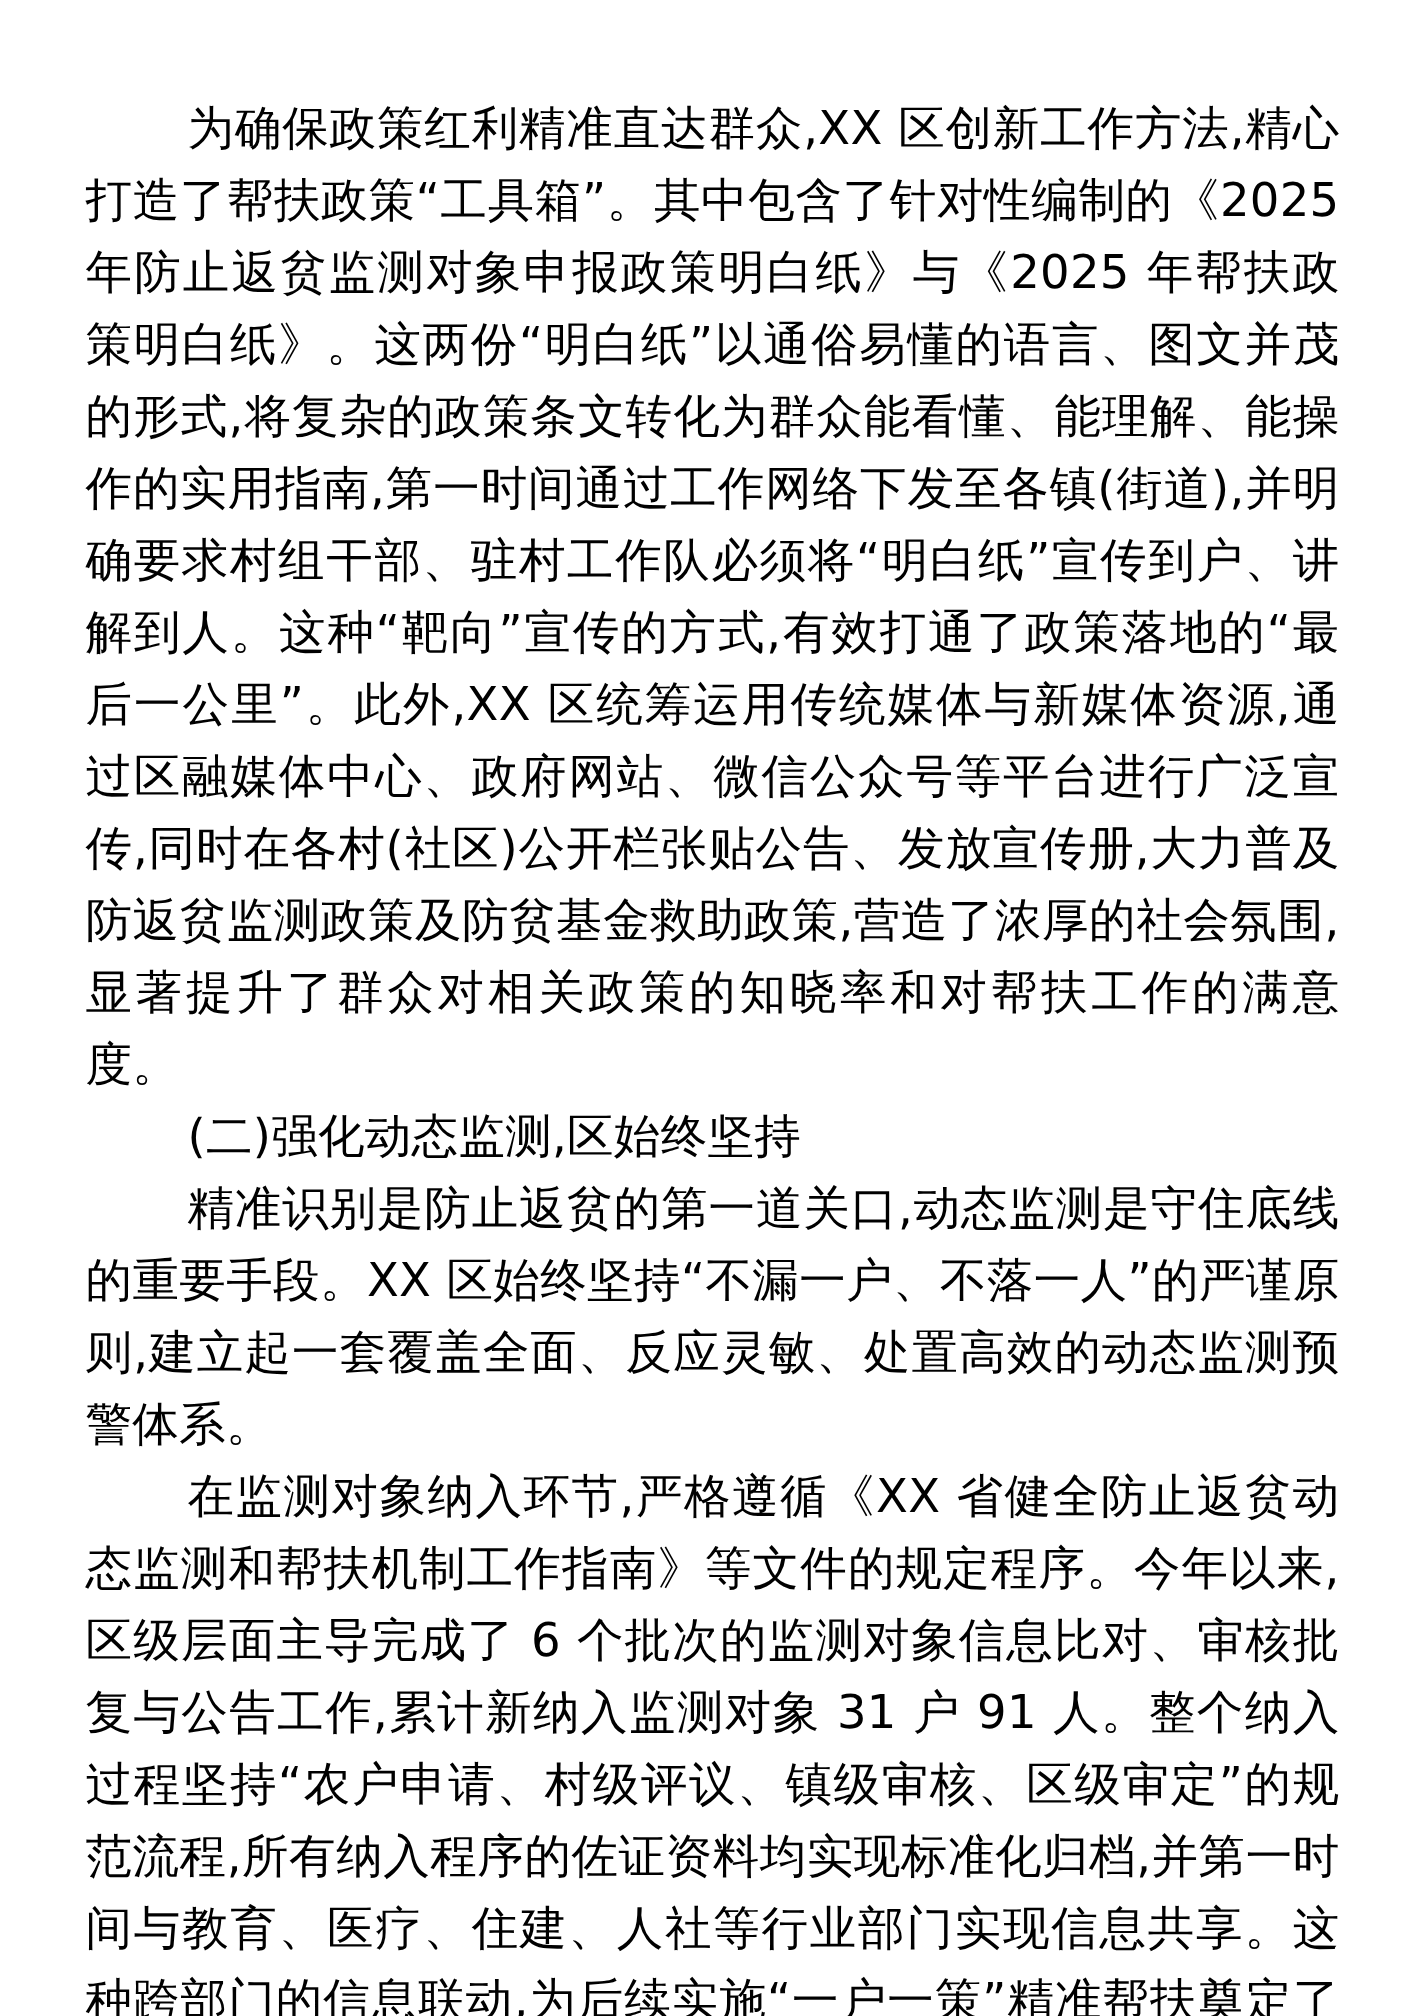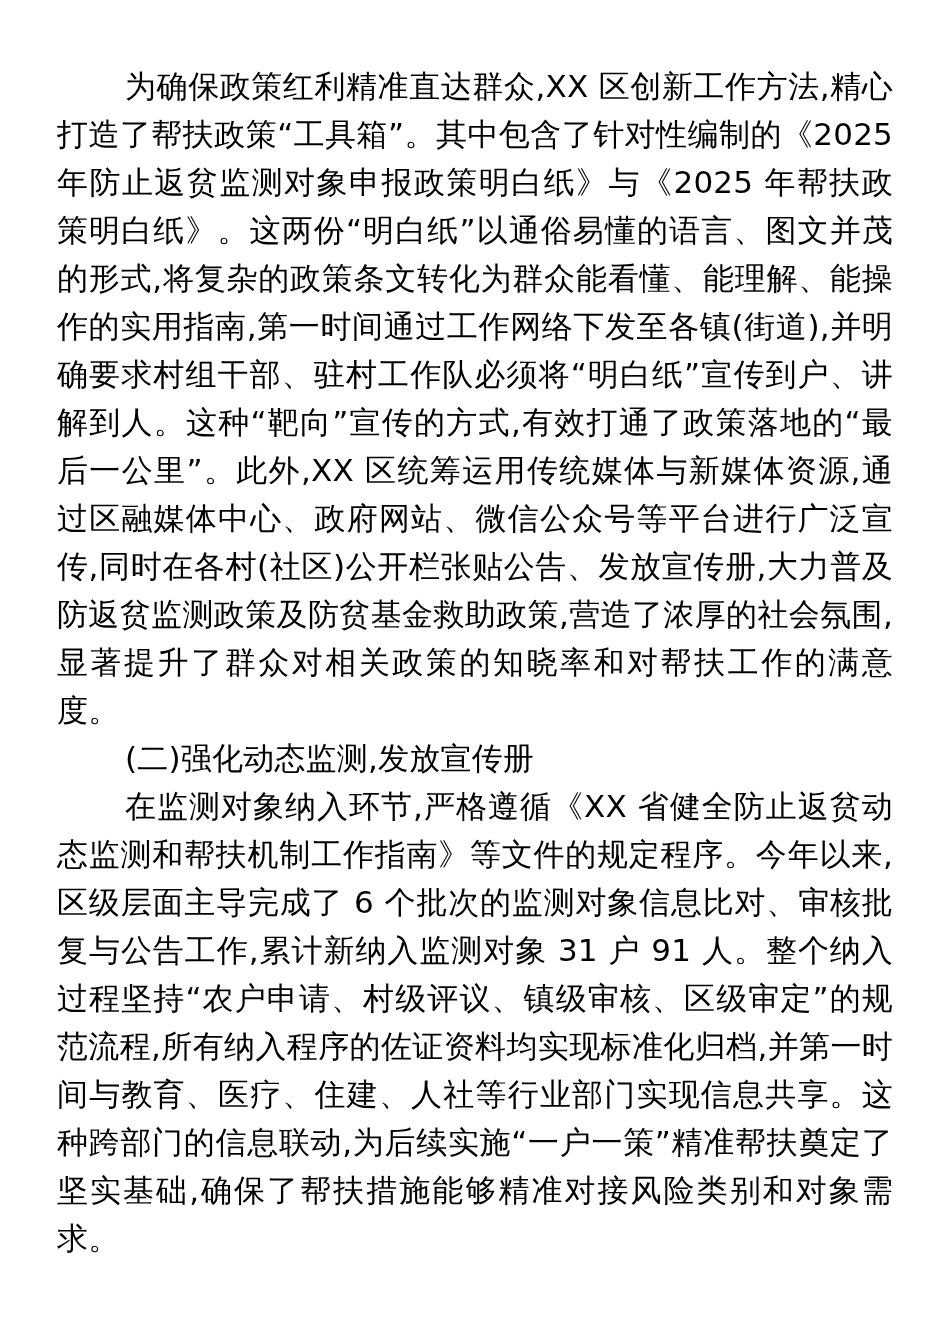--- a/index.html
+++ b/index.html
@@ -54,19 +54,20 @@
   }
 </style>
 </head>
 <body>
 
 <div class="page">
   <div class="doc-body">
 
     <p class="para para-last-flush">为确保政策红利精准直达群众,XX 区创新工作方法,精心打造了帮扶政策“工具箱”。其中包含了针对性编制的《2025 年防止返贫监测对象申报政策明白纸》与《2025 年帮扶政策明白纸》。这两份“明白纸”以通俗易懂的语言、图文并茂的形式,将复杂的政策条文转化为群众能看懂、能理解、能操作的实用指南,第一时间通过工作网络下发至各镇(街道),并明确要求村组干部、驻村工作队必须将“明白纸”宣传到户、讲解到人。这种“靶向”宣传的方式,有效打通了政策落地的“最后一公里”。此外,XX 区统筹运用传统媒体与新媒体资源,通过区融媒体中心、政府网站、微信公众号等平台进行广泛宣传,同时在各村(社区)公开栏张贴公告、发放宣传册,大力普及防返贫监测政策及防贫基金救助政策,营造了浓厚的社会氛围,显著提升了群众对相关政策的知晓率和对帮扶工作的满意度。</p>
 
-    <p class="heading">(二)强化动态监测,发放宣传册</p>
+    <p class="heading">(二)强化动态监测,区始终坚持</p>
 
+    <p class="para para-last-flush">精准识别是防止返贫的第一道关口,动态监测是守住底线的重要手段。XX 区始终坚持“不漏一户、不落一人”的严谨原则,建立起一套覆盖全面、反应灵敏、处置高效的动态监测预警体系。</p>
 
     <p class="para para-last-flush">在监测对象纳入环节,严格遵循《XX 省健全防止返贫动态监测和帮扶机制工作指南》等文件的规定程序。今年以来,区级层面主导完成了 6 个批次的监测对象信息比对、审核批复与公告工作,累计新纳入监测对象 31 户 91 人。整个纳入过程坚持“农户申请、村级评议、镇级审核、区级审定”的规范流程,所有纳入程序的佐证资料均实现标准化归档,并第一时间与教育、医疗、住建、人社等行业部门实现信息共享。这种跨部门的信息联动,为后续实施“一户一策”精准帮扶奠定了坚实基础,确保了帮扶措施能够精准对接风险类别和对象需求。</p>
 
   </div>
 </div>
 
 </body></html>

